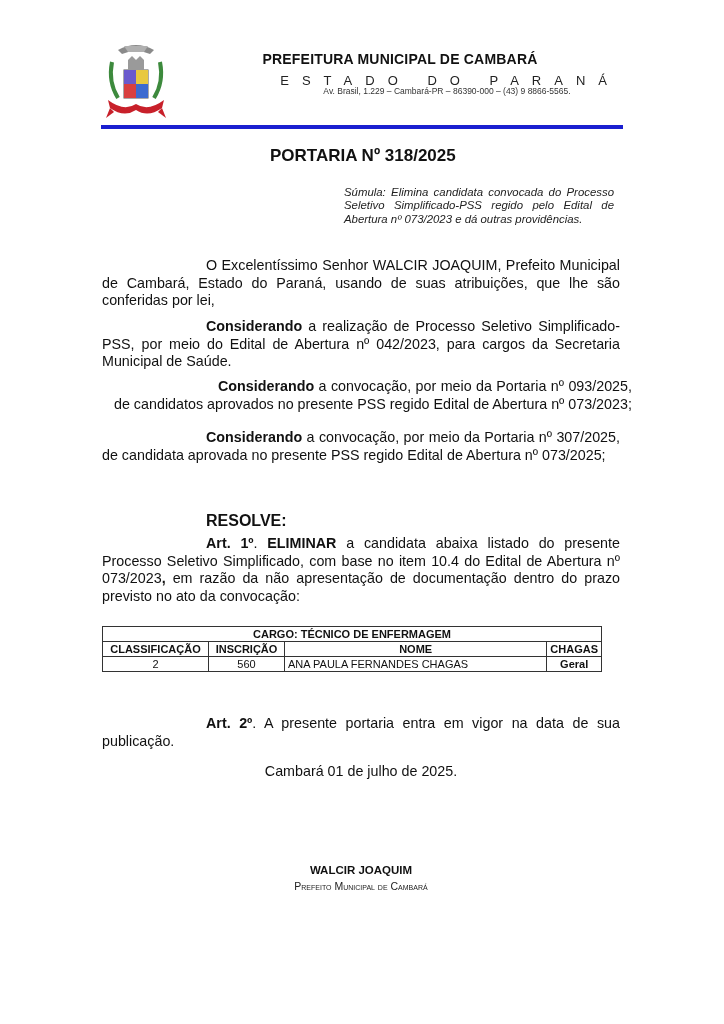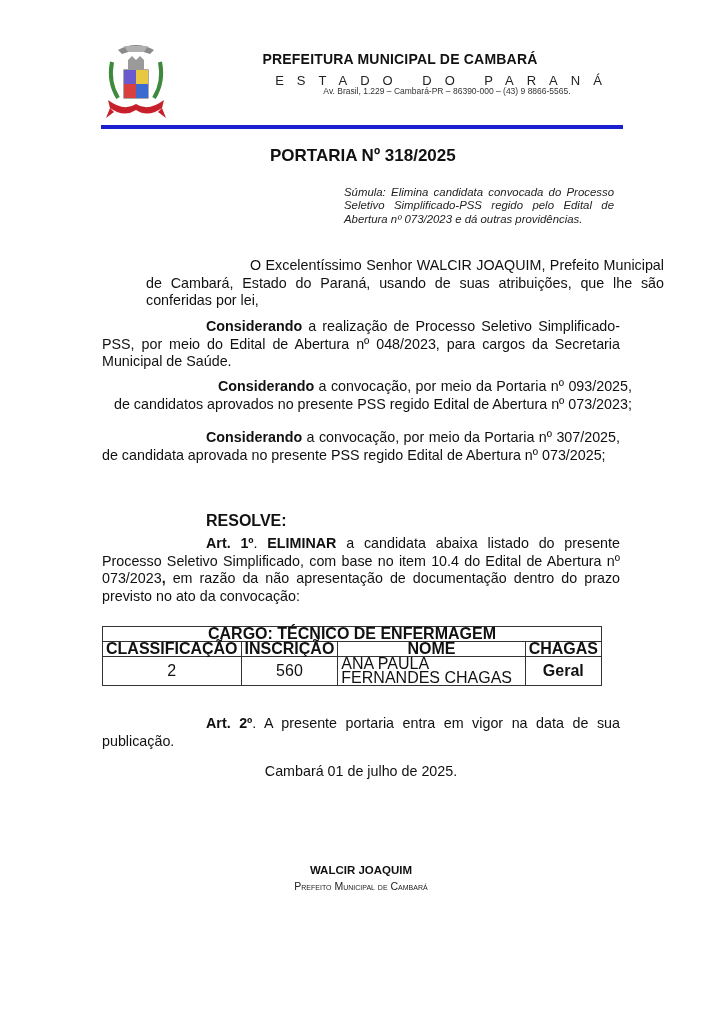--- a/index.html
+++ b/index.html
@@ -4,46 +4,46 @@
 <style>
   html, body { margin: 0; padding: 0; background: #ffffff; }
   body { width: 724px; height: 1024px; position: relative; overflow: hidden;
          font-family: "Liberation Sans", sans-serif; color: #111; }
   .abs { position: absolute; }
 
   
   .crest { left: 104px; top: 40px; width: 64px; height: 80px; }
   .hdr-title { left: 180px; top: 51px; width: 440px; text-align: center;
                font-weight: bold; font-size: 14px; letter-spacing: 0.2px; color: #111; }
-  .hdr-state { left: 180px; top: 73px; width: 440px; text-align: center;
+  .hdr-state { left: 180px; top: 73px; width: 440px; text-align: right;
                font-size: 13px; letter-spacing: 13px; padding-left: 90px; box-sizing: border-box; color: #222; }
   .hdr-addr { left: 180px; top: 86px; width: 440px; text-align: center;
               font-size: 8.5px; padding-left: 94px; box-sizing: border-box; color: #333; }
   .hdr-line { left: 101px; top: 125px; width: 522px; height: 4px; background: #1a1fd0; }
 
   .doc-title { left: 270px; top: 146px; font-weight: bold; font-size: 17px; color: #111; }
 
   .summary { left: 344px; top: 186px; width: 270px; font-style: italic; font-size: 11.4px;
              line-height: 13.4px; text-align: justify; text-align-last: left; color: #222; }
 
   .para { left: 102px; width: 518px; font-size: 14.3px; line-height: 17.5px;
           text-align: justify; color: #111; }
   .para .indent { display: inline-block; width: 104px; }
   .para b { font-weight: bold; }
 
-  .p1 { top: 257px; margin-left: 44px; }
+  .p1 { top: 257px; }
   .p2 { top: 318px; }
   .p3 { top: 378px; margin-left: 12px; }
   .p4 { top: 429px; }
 
   .resolve { left: 206px; top: 512px; font-weight: bold; font-size: 16px; }
   .p5 { top: 535px; }
 
   
-  .tbl { left: 102px; top: 626px; width: 500px; border-collapse: collapse; font-size: 16px; }
+  .tbl { left: 102px; top: 626px; width: 500px; border-collapse: collapse; font-size: 11px; }
   .tbl td, .tbl th { border: 1px solid #333; padding: 0 3px; height: 14px; line-height: 14px; }
   .tbl th { font-weight: bold; text-align: center; }
   .tbl .c-class { width: 99px; text-align: center; margin-top: 38px; }
   .tbl .c-insc { width: 69px; text-align: center; }
   .tbl .c-nome { text-align: left; }
   .tbl th.c-nome { text-align: center; }
   .tbl .c-lista { width: 44px; text-align: center; }
   .tbl td.c-lista { font-weight: bold; }
 
   .p6 { top: 715px; }
@@ -81,21 +81,21 @@
 
 <div class="abs doc-title">PORTARIA Nº 318/2025</div>
 
 <div class="abs summary">Súmula: Elimina candidata convocada do Processo Seletivo Simplificado-PSS regido pelo Edital de Abertura nº 073/2023 e dá outras providências.</div>
 
 <div class="abs para p1">
   <span class="indent"></span><span>O Excelentíssimo Senhor WALCIR JOAQUIM, Prefeito Municipal de Cambará, Estado do Paraná, usando de suas atribuições, que lhe são conferidas por lei,</span>
 </div>
 
 <div class="abs para p2">
-  <span class="indent"></span><b>Considerando</b><span> a realização de Processo Seletivo Simplificado-PSS, por meio do Edital de Abertura nº 048/2023, para cargos da Secretaria Municipal de Saúde.</span>
+  <span class="indent"></span><b>Considerando</b><span> a realização de Processo Seletivo Simplificado-PSS, por meio do Edital de Abertura nº 042/2023, para cargos da Secretaria Municipal de Saúde.</span>
 </div>
 
 <div class="abs para p3">
   <span class="indent"></span><b>Considerando</b><span> a convocação, por meio da Portaria nº 093/2025, de candidatos aprovados no presente PSS regido Edital de Abertura nº 073/2023;</span>
 </div>
 
 <div class="abs para p4">
   <span class="indent"></span><b>Considerando</b><span> a convocação, por meio da Portaria nº 307/2025, de candidata aprovada no presente PSS regido Edital de Abertura nº 073/2025;</span>
 </div>
 

